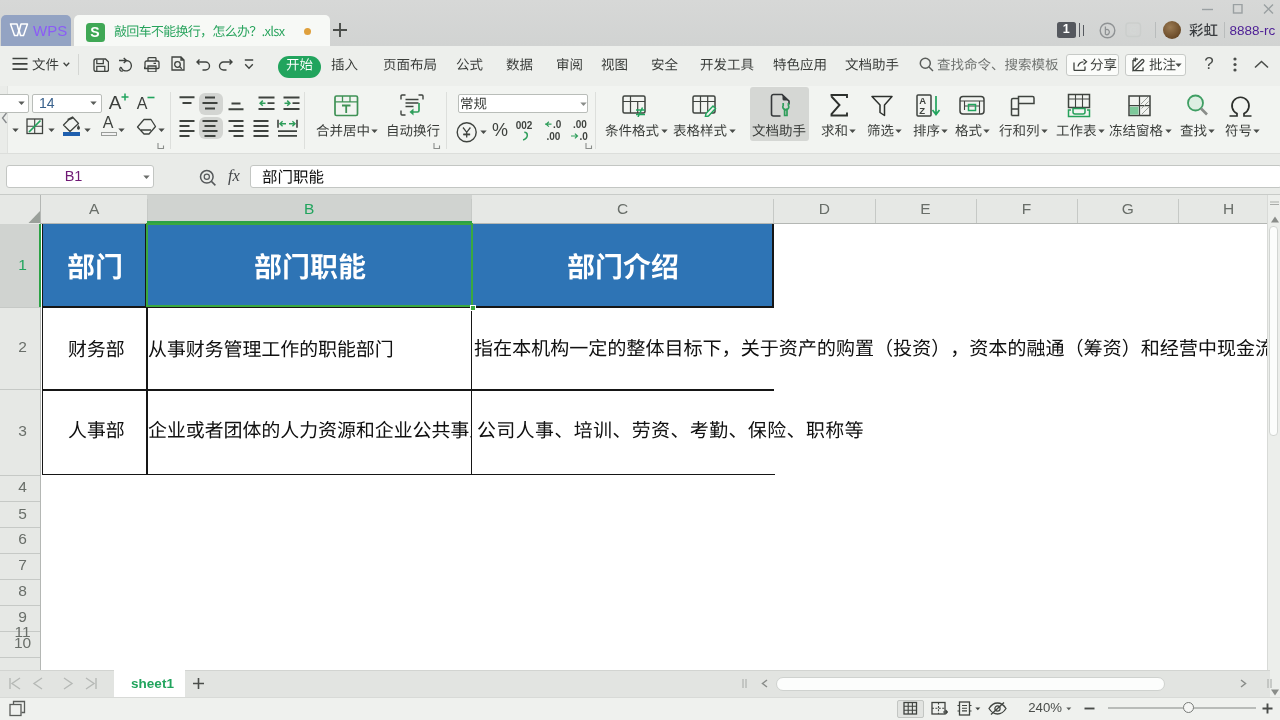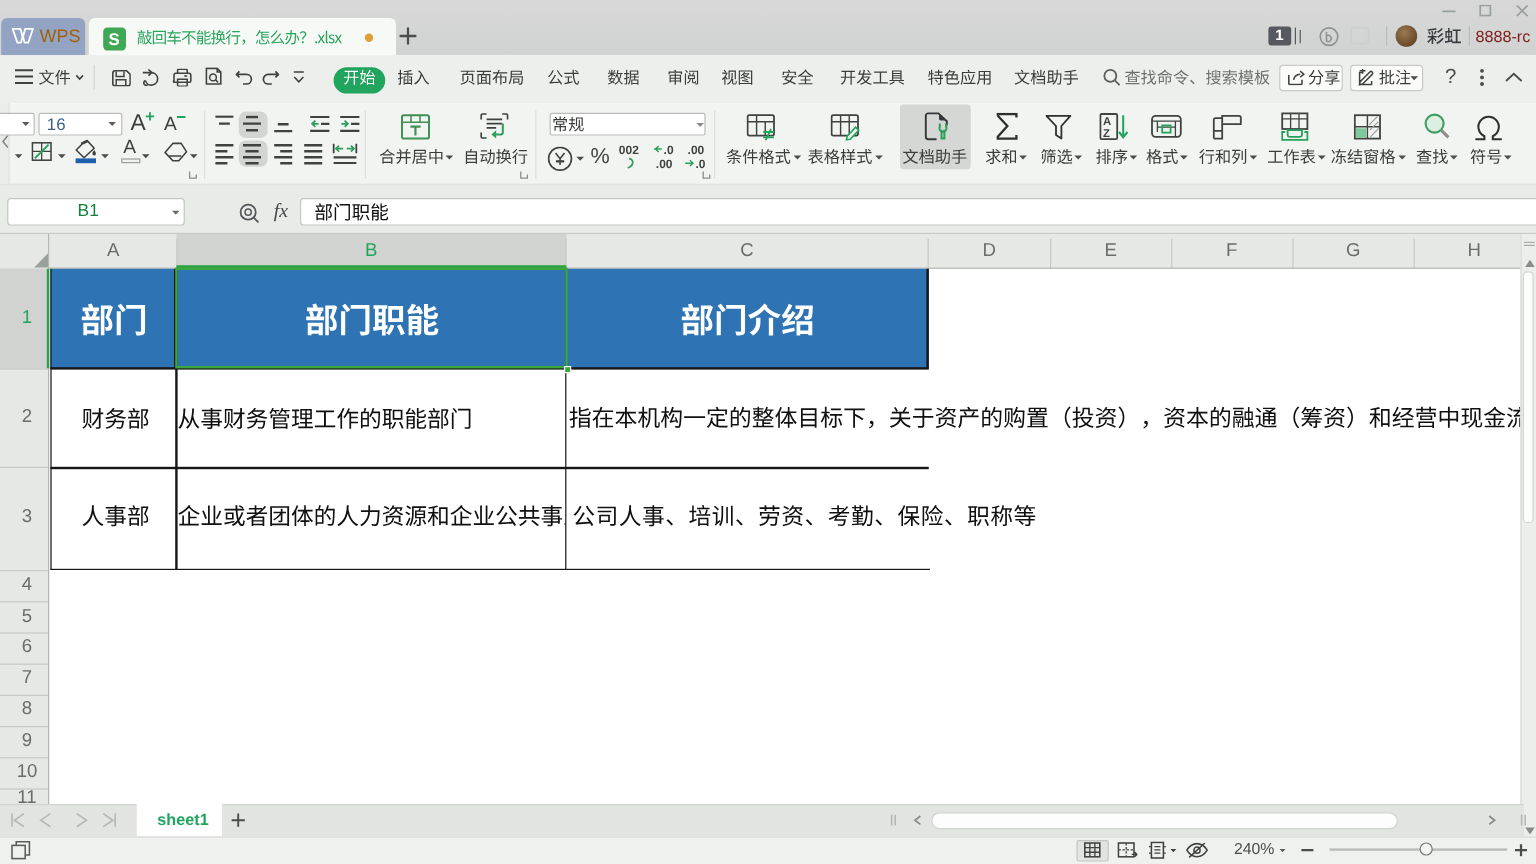--- a/index.html
+++ b/index.html
@@ -166,21 +166,21 @@
 <div class="ab" style="left:0px;top:0px;width:1280px;height:46px;background:linear-gradient(#d7d8d7,#d1d3d2)"></div>
 <svg class="ab" style="left:1200px;top:4px" width="76" height="10" viewBox="0 0 76 10">
       <path d="M2 5.5 h11" stroke="#9aa0a2" stroke-width="1.4" fill="none"></path>
 <rect x="33.5" y="0.5" width="8.5" height="8.5" stroke="#9aa0a2" stroke-width="1.4" fill="none"></rect>
 <path d="M64 0.5 l9 9 M73 0.5 l-9 9" stroke="#9aa0a2" stroke-width="1.4" fill="none"></path>
     </svg>
 <div class="ab" style="left:1px;top:15px;width:69.5px;height:31px;background:#93a3c3;border-radius:5px 5px 0 0"></div>
 <svg class="ab" style="left:9px;top:22px" width="20" height="16" viewBox="0 0 20 16">
       <path d="M1.5 2 L8 2 L10 9.5 L12 2 L18.5 2 L14.5 13.5 L11.5 13.5 L10 8 L8.5 13.5 L5.5 13.5 Z" fill="none" stroke="#fff" stroke-width="1.5" stroke-linejoin="round"></path>
     </svg>
-<div class="ab" style="font:normal 15px 'Liberation Sans',sans-serif;color:#a16207;letter-spacing:0;left:33px;top:30.5px;transform:translate(0,-54%);white-space:pre">WPS</div>
+<div class="ab" style="font:normal 15px 'Liberation Sans',sans-serif;color:#8b5cf6;letter-spacing:0;left:33px;top:30.5px;transform:translate(0,-54%);white-space:pre">WPS</div>
 <div class="ab" style="left:74px;top:15px;width:256px;height:31px;background:#f7f9f6;border-radius:5px 5px 0 0"></div>
 <div class="ab" style="left:85.5px;top:23px;width:19px;height:19px;background:#3fa855;border-radius:3.5px"></div>
 <div class="ab" style="font:bold 14px 'Liberation Sans',sans-serif;color:#fff;letter-spacing:0;left:95px;top:32.6px;transform:translate(-50%,-54%);white-space:pre">S</div>
 <svg class="ab" style="left:113.5px;top:23.1px" width="172" height="17">
       <g transform="translate(0,13.00)">
         <g fill="#27a35c" transform="scale(0.013)">
           <use href="#gr6572" x="0"></use>
           <use href="#gr56de" x="946"></use>
           <use href="#gr8f66" x="1892"></use>
           <use href="#gr4e0d" x="2838"></use>
@@ -220,21 +220,21 @@
 <div class="ab" style="left:1162.5px;top:21px;width:18px;height:18px;border-radius:50%;background:radial-gradient(circle at 40% 35%, #9a7a52, #6a4a28 70%, #4a3018)"></div>
 <svg class="ab" style="left:1189.0px;top:20.6px" width="31" height="19">
       <g transform="translate(0,14.50)">
         <g fill="#3a3d40" transform="scale(0.0145)">
           <use href="#gm5f69" x="0"></use>
           <use href="#gm8679" x="1000"></use>
         </g>
       </g>
     </svg>
 <div class="ab" style="left:1224px;top:22px;width:1px;height:16px;background:#b9bcbc"></div>
-<div class="ab" style="font:normal 13.5px 'Liberation Sans',sans-serif;color:#7f1d1d;letter-spacing:0;left:1229.5px;top:30.5px;transform:translate(0,-54%);white-space:pre">8888-rc</div>
+<div class="ab" style="font:normal 13.5px 'Liberation Sans',sans-serif;color:#4c1d95;letter-spacing:0;left:1229.5px;top:30.5px;transform:translate(0,-54%);white-space:pre">8888-rc</div>
 <div class="ab" style="left:0px;top:46px;width:1280px;height:40px;background:#edefec"></div>
 <svg class="ab" style="left:12px;top:57px" width="16" height="14" viewBox="0 0 16 14">
       <path d="M0.5 1.5 h15 M0.5 6.8 h15 M0.5 12.1 h15" stroke="#3f433f" stroke-width="1.7"></path>
     </svg>
 <svg class="ab" style="left:32.0px;top:55.8px" width="29" height="18">
       <g transform="translate(0,13.50)">
         <g fill="#3a3d3a" transform="scale(0.0135)">
           <use href="#gr6587" x="0"></use>
           <use href="#gr4ef6" x="1000"></use>
         </g>
@@ -427,21 +427,21 @@
 <div class="ab" style="left:0px;top:152.5px;width:1280px;height:1.3px;background:#dcdedb"></div>
 <div class="ab" style="left:0px;top:86px;width:8px;height:66.5px;background:#eaece9;border-right:1px solid #dfe1de"></div>
 <svg class="ab" style="left:1px;top:112px" width="7" height="12" viewBox="0 0 7 12">
       <path d="M5.5 1 L1.5 6 L5.5 11" fill="none" stroke="#84878a" stroke-width="1.3"></path>
     </svg>
 <div class="ab" style="left:-10px;top:93.5px;width:38.5px;height:19px;background:#fff;border:1px solid #b9bdb9;border-radius:2px"></div>
 <svg class="ab" style="left:18.0px;top:101px" width="7.0" height="6" viewBox="0 0 7.0 6">
       <path d="M0.3 0.6 H6.7 L3.5 3.925 Z" fill="#5a5d5a"></path>
     </svg>
 <div class="ab" style="left:31.5px;top:93.5px;width:70.5px;height:19px;background:#fff;border:1px solid #b9bdb9;border-radius:2px"></div>
-<div class="ab" style="font:normal 14px 'Liberation Sans',sans-serif;color:#38618c;letter-spacing:0;left:39px;top:103.5px;transform:translate(0,-54%);white-space:pre">16</div>
+<div class="ab" style="font:normal 14px 'Liberation Sans',sans-serif;color:#38618c;letter-spacing:0;left:39px;top:103.5px;transform:translate(0,-54%);white-space:pre">14</div>
 <svg class="ab" style="left:89.5px;top:101px" width="7.0" height="6" viewBox="0 0 7.0 6">
       <path d="M0.3 0.6 H6.7 L3.5 3.925 Z" fill="#5a5d5a"></path>
     </svg>
 <div class="ab" style="font:normal 19px 'Liberation Sans',sans-serif;color:#3c3f3c;letter-spacing:0;left:115px;top:104px;transform:translate(-50%,-54%);white-space:pre">A</div>
 <svg class="ab" style="left:120.5px;top:93px" width="8" height="8" viewBox="0 0 8 8">
       <path d="M4 0.5 V7.5 M0.5 4 H7.5" stroke="#21a45d" stroke-width="1.5"></path>
     </svg>
 <div class="ab" style="font:normal 16px 'Liberation Sans',sans-serif;color:#3c3f3c;letter-spacing:0;left:142px;top:104.5px;transform:translate(-50%,-54%);white-space:pre">A</div>
 <svg class="ab" style="left:147px;top:96px" width="8" height="3" viewBox="0 0 8 3">
       <path d="M0.5 1.5 H7.5" stroke="#21a45d" stroke-width="1.6"></path>
@@ -784,21 +784,21 @@
         </g>
       </g>
     </svg>
 <svg class="ab" style="left:1253.0px;top:129px" width="7.0" height="6" viewBox="0 0 7.0 6">
       <path d="M0.3 0.6 H6.7 L3.5 3.925 Z" fill="#4a4d4a"></path>
     </svg>
 <div class="ab" style="left:0px;top:154px;width:1280px;height:41px;background:#e9ebe8"></div>
 <div class="ab" style="left:250px;top:164.8px;width:1032px;height:23.2px;background:#fff;border:1px solid #c3c6c3;border-radius:3px"></div>
 <div class="ab" style="left:0px;top:193.8px;width:1280px;height:1.2px;background:#c8cbc8"></div>
 <div class="ab" style="left:6px;top:165px;width:147.5px;height:22.5px;background:#fff;border:1px solid #c3c6c3;border-radius:3px"></div>
-<div class="ab" style="font:normal 14.5px 'Liberation Sans',sans-serif;color:#15803d;letter-spacing:0;left:73.5px;top:176.5px;transform:translate(-50%,-54%);white-space:pre">B1</div>
+<div class="ab" style="font:normal 14.5px 'Liberation Sans',sans-serif;color:#701a75;letter-spacing:0;left:73.5px;top:176.5px;transform:translate(-50%,-54%);white-space:pre">B1</div>
 <svg class="ab" style="left:142.5px;top:174.5px" width="7.0" height="6" viewBox="0 0 7.0 6">
       <path d="M0.3 0.6 H6.7 L3.5 3.925 Z" fill="#6a6d6a"></path>
     </svg>
 <svg class="ab" style="left:199px;top:169px" width="18" height="18" viewBox="0 0 18 18">
       <circle cx="7.8" cy="7.8" r="6.3" fill="none" stroke="#55585a" stroke-width="1.5"></circle>
       <path d="M12.4 12.4 l4 4" stroke="#55585a" stroke-width="1.5"></path>
       <circle cx="7.8" cy="7.8" r="2.6" fill="none" stroke="#55585a" stroke-width="1.2"></circle>
     </svg>
 <div class="ab" style="font:italic 16.5px 'Liberation Serif',serif;color:#44474a;letter-spacing:0;left:234px;top:177px;transform:translate(-50%,-54%);white-space:pre">fx</div>
 <svg class="ab" style="left:262.0px;top:166.5px" width="64" height="20">
@@ -852,21 +852,21 @@
 <div class="ab" style="font:normal 15.5px 'Liberation Sans',sans-serif;color:#696e69;letter-spacing:0;left:22.5px;top:540.45px;transform:translate(-50%,-54%);white-space:pre">6</div>
 <div class="ab" style="left:0px;top:527.0px;width:40px;height:1px;background:#c6c9c6"></div>
 <div class="ab" style="font:normal 15.5px 'Liberation Sans',sans-serif;color:#696e69;letter-spacing:0;left:22.5px;top:566.4px;transform:translate(-50%,-54%);white-space:pre">7</div>
 <div class="ab" style="left:0px;top:552.9px;width:40px;height:1px;background:#c6c9c6"></div>
 <div class="ab" style="font:normal 15.5px 'Liberation Sans',sans-serif;color:#696e69;letter-spacing:0;left:22.5px;top:592.3499999999999px;transform:translate(-50%,-54%);white-space:pre">8</div>
 <div class="ab" style="left:0px;top:578.9px;width:40px;height:1px;background:#c6c9c6"></div>
 <div class="ab" style="font:normal 15.5px 'Liberation Sans',sans-serif;color:#696e69;letter-spacing:0;left:22.5px;top:618.25px;transform:translate(-50%,-54%);white-space:pre">9</div>
 <div class="ab" style="left:0px;top:604.8px;width:40px;height:1px;background:#c6c9c6"></div>
 <div class="ab" style="font:normal 15.5px 'Liberation Sans',sans-serif;color:#696e69;letter-spacing:0;left:22.5px;top:644.2px;transform:translate(-50%,-54%);white-space:pre">10</div>
 <div class="ab" style="left:0px;top:630.7px;width:40px;height:1px;background:#c6c9c6"></div>
-<div class="ab" style="font:normal 15.5px 'Liberation Sans',sans-serif;color:#696e69;letter-spacing:0;left:22.5px;top:666px;transform:translate(-50%,-54%);white-space:pre">11</div>
+<div class="ab" style="font:normal 15.5px 'Liberation Sans',sans-serif;color:#696e69;letter-spacing:0;left:22.5px;top:633px;transform:translate(-50%,-54%);white-space:pre">11</div>
 <div class="ab" style="left:0px;top:656.7px;width:40px;height:1px;background:#c6c9c6"></div>
 <div class="ab" style="left:41.5px;top:224px;width:732px;height:83px;background:#2e74b5"></div>
 <div class="ab" style="left:41.5px;top:306.3px;width:732px;height:1.5px;background:#161616"></div>
 <div class="ab" style="left:41.5px;top:389.3px;width:732px;height:1.5px;background:#161616"></div>
 <div class="ab" style="left:41.5px;top:473.8px;width:733.5px;height:1.6px;background:#161616"></div>
 <div class="ab" style="left:41.5px;top:224px;width:1.5px;height:251.39999999999998px;background:#161616"></div>
 <div class="ab" style="left:146.3px;top:224px;width:1.5px;height:251.39999999999998px;background:#161616"></div>
 <div class="ab" style="left:470.5px;top:224px;width:1.5px;height:251.39999999999998px;background:#161616"></div>
 <div class="ab" style="left:772.3px;top:224px;width:1.5px;height:83px;background:#161616"></div>
 <div class="ab" style="left:144.7px;top:224px;width:1.6px;height:83px;background:#161616"></div>

